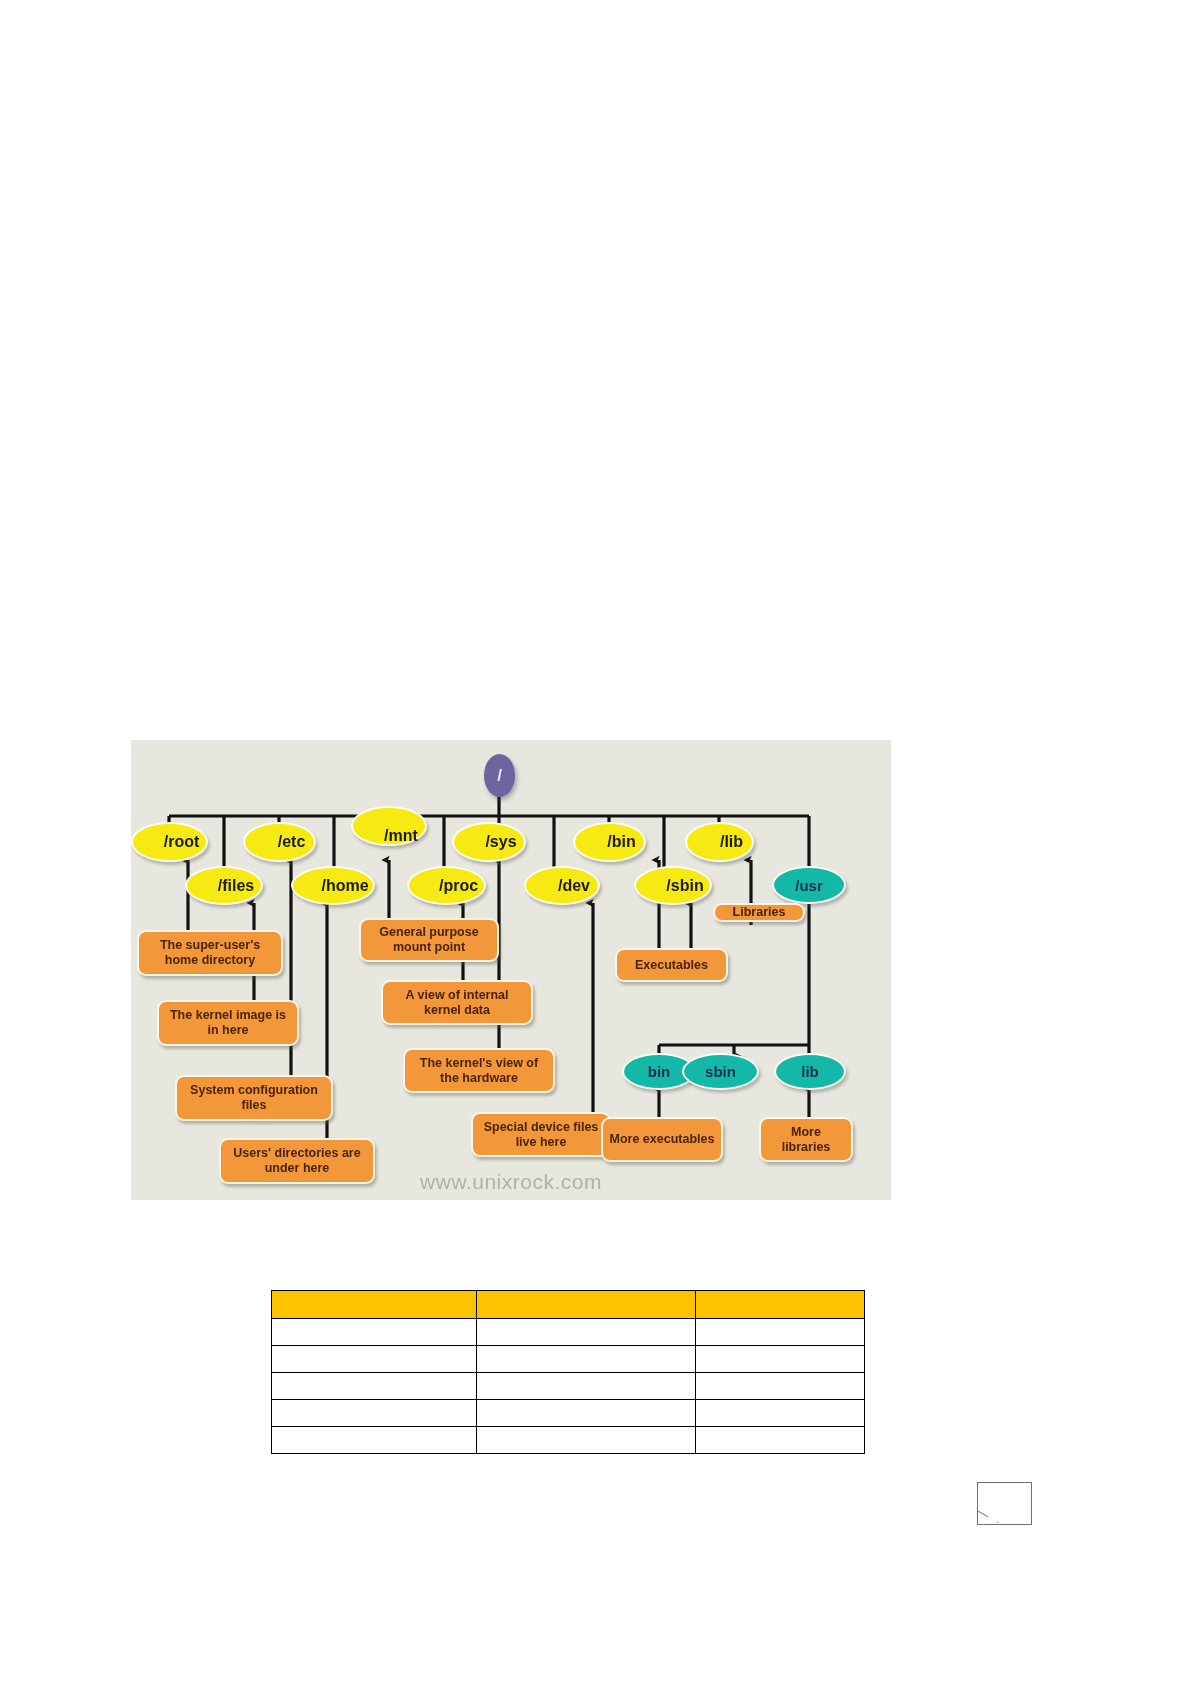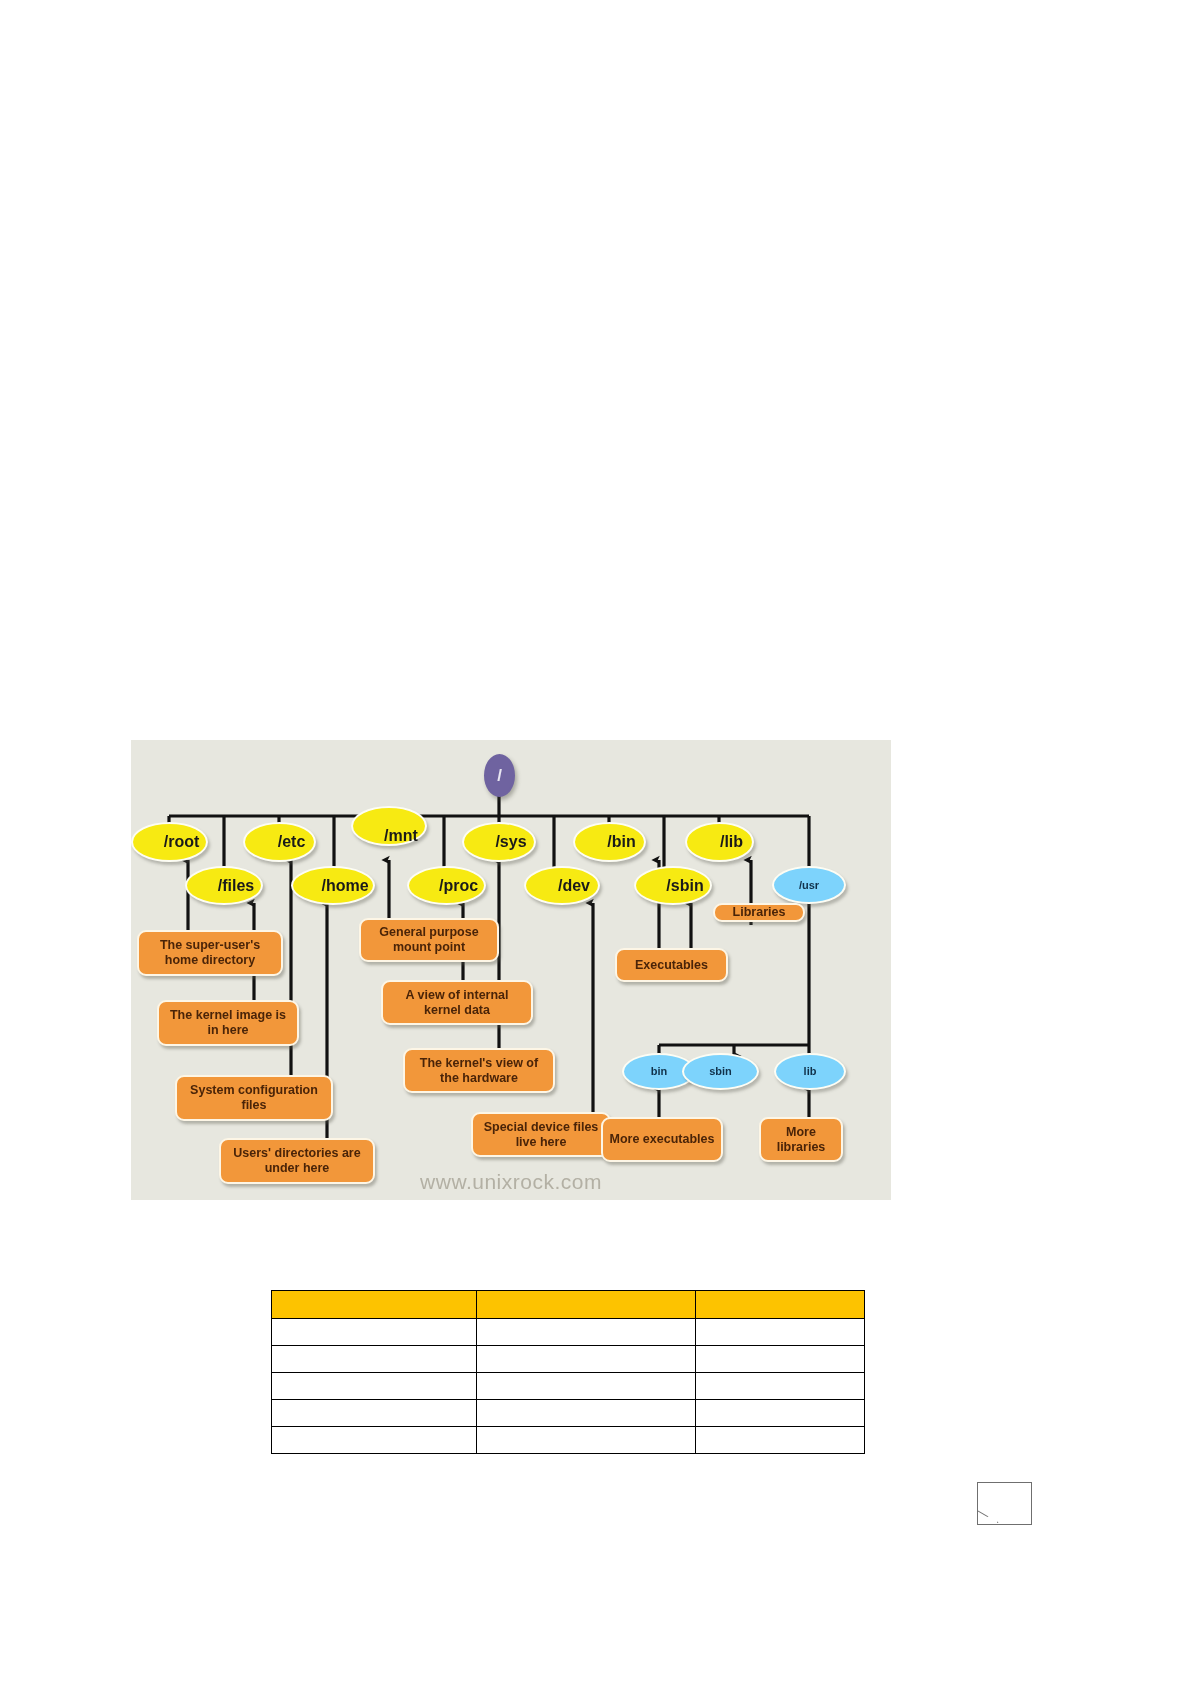--- a/index.html
+++ b/index.html
@@ -65,22 +65,22 @@
     font-size: 17px;
     border-color: #6f63a0;
     box-shadow: 2px 3px 4px rgba(70,70,60,0.4);
   }
   .node-yellow {
     background: #f7ea12;
     font-size: 16px;
     padding-left: 24px;
   }
   .node-blue {
-    background: #7dd3fc;
-    font-size: 11px;
+    background: #14b8a6;
+    font-size: 15px;
     color: #11314a;
   }
 
   
   .callout {
     position: absolute;
     background: #f2973a;
     border: 2.5px solid #fdf6e6;
     border-radius: 9px;
     color: #4a2408;
@@ -245,21 +245,21 @@
 
       <div class="node node-yellow" style="left:0px; top:82px; width:77px; height:40px;">
         <span>/root</span>
       </div>
       <div class="node node-yellow" style="left:112px; top:82px; width:73px; height:40px;">
         <span>/etc</span>
       </div>
       <div class="node node-yellow" style="left:220px; top:66px; width:76px; height:40px;align-items:flex-end;">
         <span>/mnt</span>
       </div>
-      <div class="node node-yellow" style="left:331px; top:82px; width:74px; height:40px;">
+      <div class="node node-yellow" style="left:321px; top:82px; width:74px; height:40px;">
         <span>/sys</span>
       </div>
       <div class="node node-yellow" style="left:442px; top:82px; width:73px; height:40px;">
         <span>/bin</span>
       </div>
       <div class="node node-yellow" style="left:554px; top:82px; width:69px; height:40px;">
         <span>/lib</span>
       </div>
 
       <div class="node node-yellow" style="left:54px; top:126px; width:78px; height:39px;">
@@ -317,21 +317,21 @@
       </div>
       <div class="callout" style="left:484px; top:208px; width:113px; height:34px;">
         <span>Executables</span>
       </div>
       <div class="callout" style="left:582px; top:163px; width:92px; height:19px;">
         <span>Libraries</span>
       </div>
       <div class="callout" style="left:470px; top:377px; width:122px; height:45px;">
         <span>More executables</span>
       </div>
-      <div class="callout" style="left:628px; top:377px; width:84px; height:45px;">
+      <div class="callout" style="left:628px; top:377px; width:94px; height:45px;">
         <span>More libraries</span>
       </div>
 
       <div class="watermark">www.unixrock.com</div>
     </div>
   </div>
 
   <table class="data-table">
     <thead>
       <tr>

